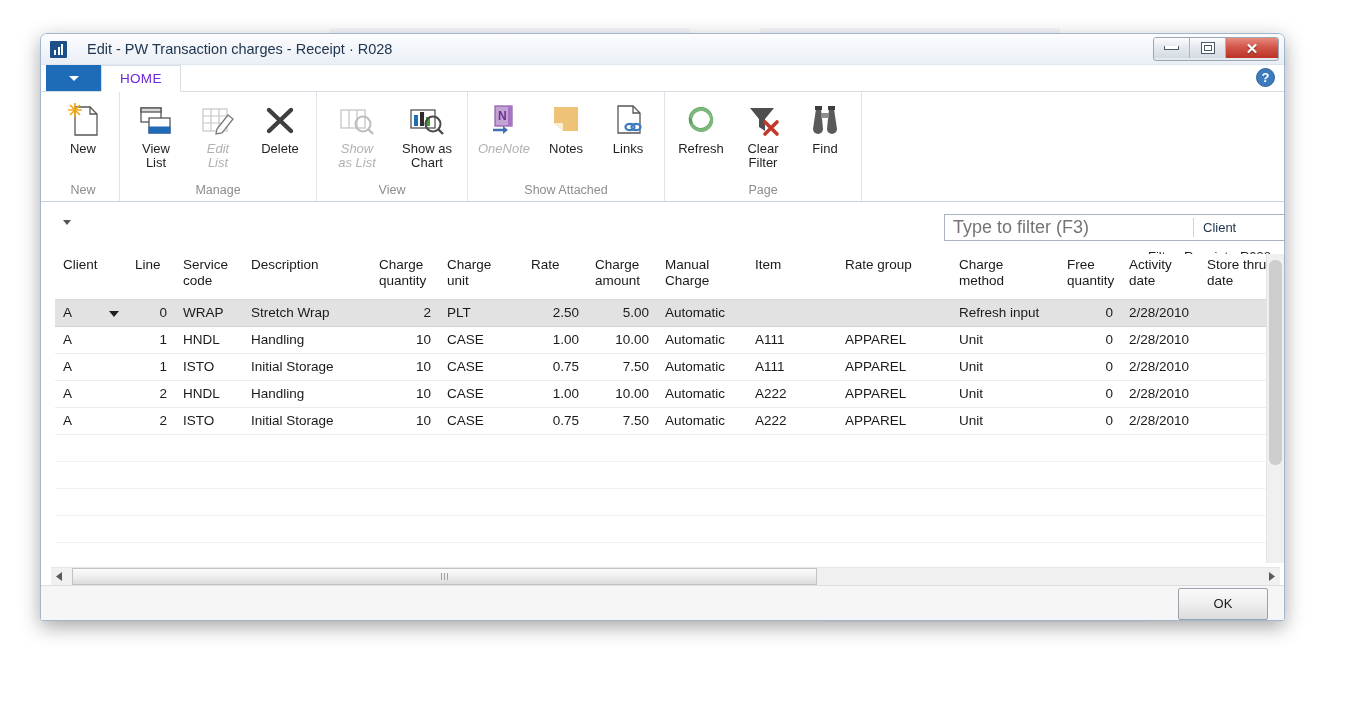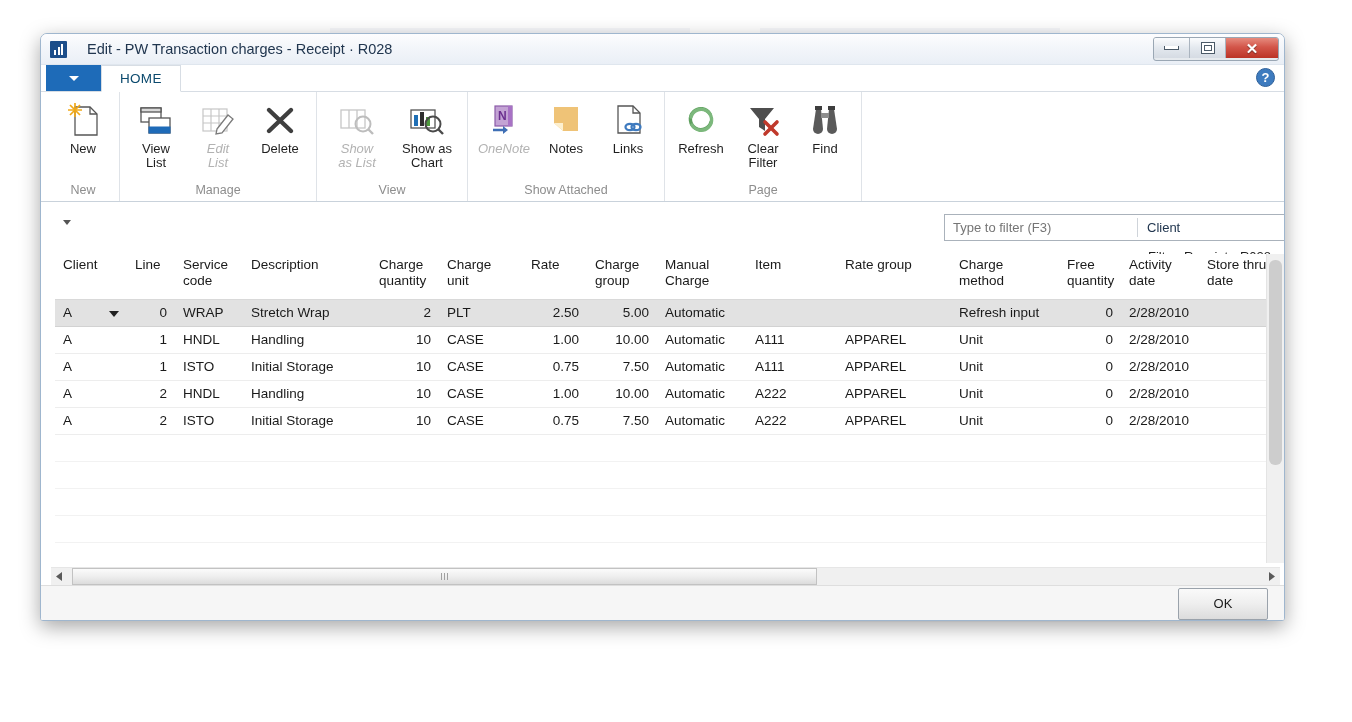--- a/index.html
+++ b/index.html
@@ -118,21 +118,21 @@
   #app-menu-button {
     width: 55px;
     background: #1e6bb8;
     display: flex; align-items: center; justify-content: center;
   }
   #app-menu-button .caret { border-left:5px solid transparent; border-right:5px solid transparent; border-top:5px solid #fff; }
   .ribbon-tab {
     padding: 0 18px;
     display: flex; align-items: center;
     font-size: 13.5px;
-    color: #0c4a6e;
+    color: #6d28d9;
     background: #ffffff;
     border: 1px solid #d7dde4;
     border-bottom: 1px solid #ffffff;
     margin-bottom: -1px;
     letter-spacing: 0.3px;
   }
   #help-icon {
     position: absolute;
     right: 9px; top: 3px;
     width: 19px; height: 19px;
@@ -238,21 +238,21 @@
     align-items: stretch;
     height: 25px;
     border: 1px solid #aab2bb;
     background: #ffffff;
     flex: 1;
   }
   #filter-input {
     flex: 1;
     border: none;
     outline: none;
-    font-size: 13px;
+    font-size: 18px;
     color: #8a8f95;
     padding: 0 8px;
     font-family: "Liberation Sans", sans-serif;
     background: transparent;
   }
   #filter-field-sep { width:1px; background:#cfd4da; margin: 3px 0; }
   #filter-field {
     width: 148px;
     display: flex; align-items: center; justify-content: space-between;
     font-size: 13px; color: #21364f;
@@ -699,21 +699,21 @@
                 </th>
                 <th>
                   <span>Charge</span><br>
                   <span>unit</span>
                 </th>
                 <th class="num">
                   <span>Rate</span>
                 </th>
                 <th class="num">
                   <span>Charge</span><br>
-                  <span>group</span>
+                  <span>amount</span>
                 </th>
                 <th>
                   <span>Manual</span><br>
                   <span>Charge</span>
                 </th>
                 <th>
                   <span>Item</span>
                 </th>
                 <th>
                   <span>Rate group</span>

